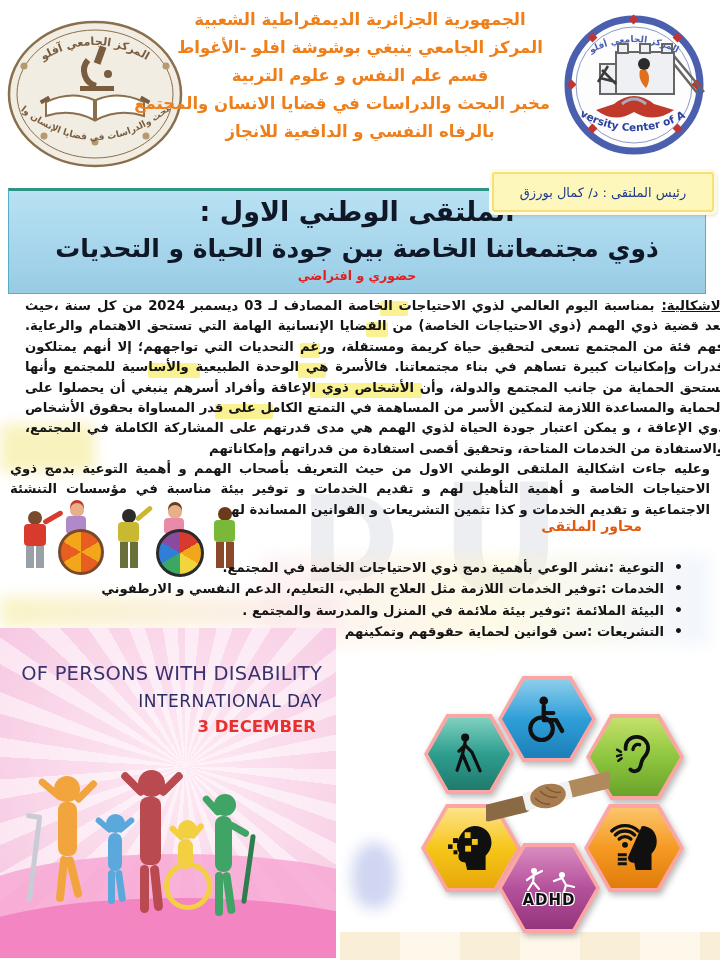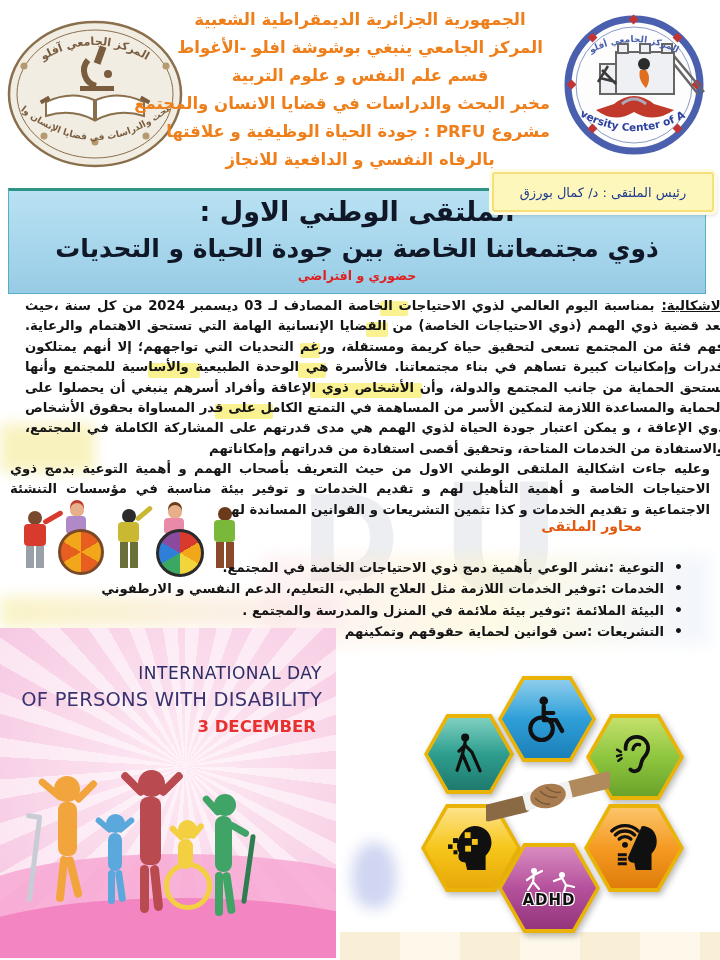--- a/index.html
+++ b/index.html
@@ -46,21 +46,21 @@
   #poster-text{position:absolute;top:32px;right:14px;text-align:right;z-index:3;}
   #poster-line1{font-size:17px;color:#2d2d66;letter-spacing:.5px;line-height:26px;}
   #poster-line2{font-size:19.5px;color:#3a3370;letter-spacing:.2px;line-height:28px;}
   #poster-line3{font-size:16.5px;color:#e8312f;font-weight:bold;line-height:26px;margin-right:6px;}
   .wave{position:absolute;border-radius:50%;z-index:2;}
   .pf{position:absolute;border-radius:8px;}
   .pf-arm{position:absolute;border-radius:4px;}
   
   .hexwrap{position:absolute;filter:drop-shadow(2px 3px 3px rgba(0,0,0,.28));z-index:2;}
   .hexshape{clip-path:polygon(25% 0%,75% 0%,100% 50%,75% 100%,25% 100%,0% 50%);}
-  .hexouter{position:absolute;inset:0;background:#eab308;}
+  .hexouter{position:absolute;inset:0;background:#fca5a5;}
   .hexinner{position:absolute;inset:4px;display:flex;align-items:center;justify-content:center;flex-direction:column;}
   .adhd-text{font-size:15px;font-weight:bold;color:#101010;letter-spacing:1px;
     text-shadow:-1px -1px 0 #fff,1px -1px 0 #fff,-1px 1px 0 #fff,1px 1px 0 #fff;margin-top:-2px;}
   #handshake{z-index:4;}
   #bottom-strip{left:340px;top:932px;width:380px;height:28px;z-index:1;
     background:repeating-linear-gradient(90deg,#f8edd2 0 60px,#fdf7e8 60px 120px);opacity:.9;}
 </style>
 </head>
 <body>
 
@@ -153,21 +153,20 @@
         <textPath href="#uniBotArc" startOffset="50%" text-anchor="middle">University Center of Aflou</textPath>
       </text>
     </svg>
   </div>
 
   <div class="abs" id="header-lines">
     <div class="hline">الجمهورية الجزائرية الديمقراطية الشعبية</div>
     <div class="hline">المركز الجامعي ينبغي بوشوشة افلو -الأغواط</div>
     <div class="hline">قسم علم النفس و علوم التربية</div>
     <div class="hline">مخبر البحث والدراسات في قضايا الانسان والمجتمع</div>
-    <div class="hline">مشروع PRFU : جودة الحياة الوظيفية و علاقتها</div>
     <div class="hline">بالرفاه النفسي و الدافعية للانجاز</div>
   </div>
 
   <div class="abs" id="chair-badge">
     <span>رئيس الملتقى : د/ كمال بورزق</span>
   </div>
 
   <div class="abs" id="title-box">
     <div id="title-line1">الملتقى الوطني الاول :</div>
     <div id="title-line2">ذوي مجتمعاتنا الخاصة بين جودة الحياة و التحديات</div>
@@ -209,22 +208,22 @@
   <ul class="abs" id="axes-list">
     <li>التوعية :نشر الوعي بأهمية دمج ذوي الاحتياجات الخاصة في المجتمع.</li>
     <li>الخدمات :توفير الخدمات اللازمة مثل العلاج الطبي، التعليم، الدعم النفسي و الارطفوني</li>
     <li>البيئة الملائمة :توفير بيئة ملائمة في المنزل والمدرسة والمجتمع .</li>
     <li>التشريعات :سن قوانين لحماية حقوقهم وتمكينهم</li>
   </ul>
 
   <div class="abs" id="poster">
     <div class="rays"></div>
     <div id="poster-text">
+      <div id="poster-line2">OF PERSONS WITH DISABILITY</div>
       <div id="poster-line1">INTERNATIONAL DAY</div>
-      <div id="poster-line2">OF PERSONS WITH DISABILITY</div>
       <div id="poster-line3">3 DECEMBER</div>
     </div>
     <div class="wave" style="left:-30px;bottom:14px;width:420px;height:90px;background:#f7a8d4;opacity:.85;"></div>
     <div class="wave" style="left:-50px;bottom:-40px;width:460px;height:100px;background:#f285c2;"></div>
     <div class="abs" style="left:18px;top:140px;width:230px;height:175px;z-index:3;">
 
       <div class="pf" style="left:14px;top:48px;width:5px;height:86px;background:#c9ccd4;transform:rotate(7deg);"></div>
       <div class="pf" style="left:8px;top:46px;width:16px;height:5px;background:#c9ccd4;transform:rotate(7deg);"></div>
 
       <div class="pf" style="left:36px;top:8px;width:26px;height:26px;border-radius:50%;background:#f2a53c;"></div>

